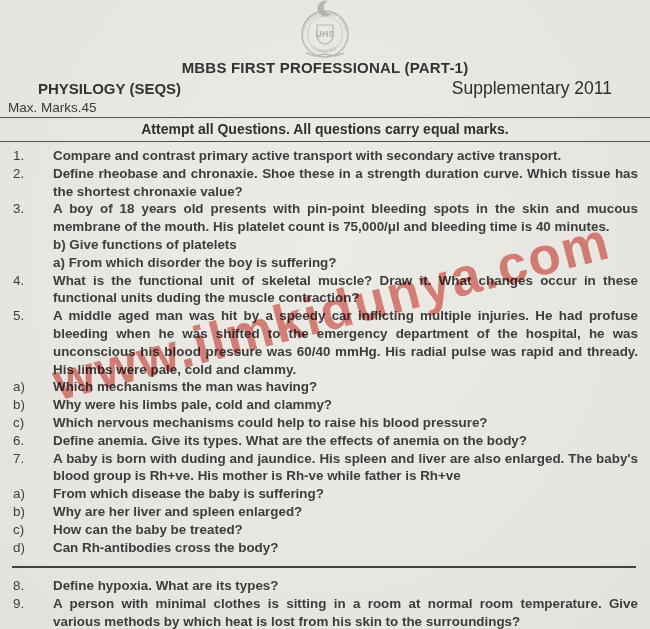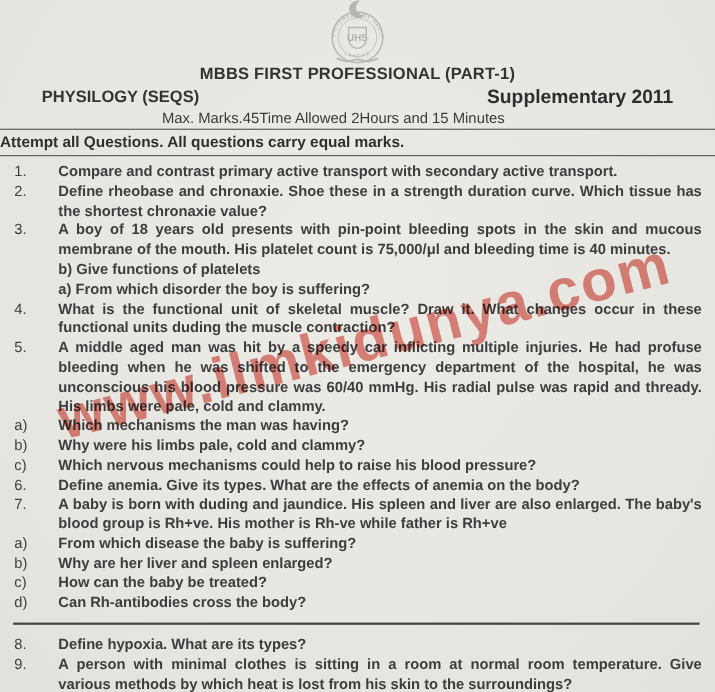--- a/index.html
+++ b/index.html
@@ -16,27 +16,27 @@
   .logo-wrap{height:56px;display:flex;justify-content:center;align-items:flex-start;}
   .logo-wrap svg{opacity:.62;}
   
   .title{
     text-align:center;font-weight:bold;font-size:15px;color:#333;
     letter-spacing:.2px;margin-top:3px;
   }
   .row2{display:flex;justify-content:space-between;align-items:center;
     padding:2px 38px 0 38px;}
   .subject{font-weight:bold;font-size:15px;color:#333;}
-  .session{font-weight:bold;font-size:17.5px;color:#2e2e2e;}
-  .row3{display:flex;justify-content:center;align-items:baseline;
+  .session{font-weight:normal;font-size:17.5px;color:#2e2e2e;}
+  .row3{display:flex;justify-content:space-between;align-items:baseline;
     padding:1px 52px 2px 8px;}
   .marks,.time{font-size:13.5px;color:#3a3a3a;}
   .rule{border:0;border-top:1.6px solid #56524c;margin:0;}
   .instruction{
-    font-weight:bold;font-size:14px;color:#2f2f2f;
+    text-align:center;font-weight:bold;font-size:14px;color:#2f2f2f;
     padding:3px 0 4px 0;
   }
   
   .questions{padding:5px 12px 0 10px;font-size:13.4px;line-height:17.8px;}
   .qrow{display:flex;}
   .qnum{flex:0 0 40px;padding-left:3px;}
   .qtxt{flex:1;text-align:justify;font-weight:bold;}
   .qsub{text-align:left;}
   .divider{border:0;border-top:2px solid #45423d;margin:10px 2px 9px 2px;}
   
@@ -82,21 +82,20 @@
 
   <div class="title">MBBS FIRST PROFESSIONAL (PART-1)</div>
 
   <div class="row2">
     <span class="subject">PHYSILOGY (SEQS)</span>
     <span class="session">Supplementary 2011</span>
   </div>
 
   <div class="row3">
     <span class="marks">Max. Marks.45</span>
-    <span class="time">Time Allowed 2Hours and 15 Minutes</span>
   </div>
 
   <hr class="rule">
   <div class="instruction">Attempt all Questions. All questions carry equal marks.</div>
   <hr class="rule">
 
   <div class="questions">
 
     <div class="qrow">
       <span class="qnum">1.</span>

